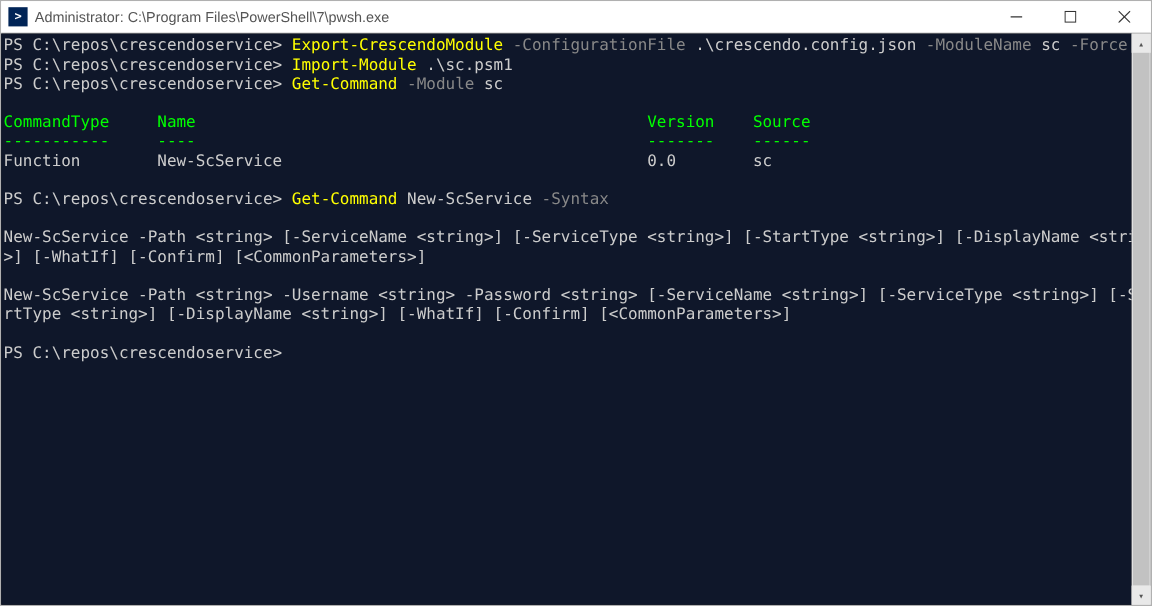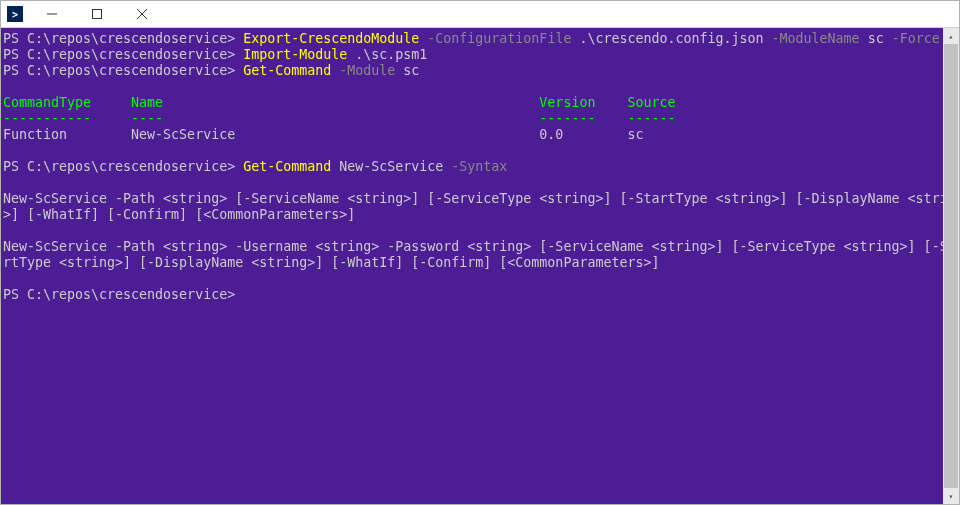--- a/index.html
+++ b/index.html
@@ -75,21 +75,21 @@
       stroke-width: 1;
     }
     .terminal-wrap {
       flex: 1;
       position: relative;
       background: #000000;
     }
     .terminal {
       width: calc(100% - 16px);
       height: 100%;
-      background: #4c1d95;
+      background: #0f172a;
       color: #cccccc;
       font-size: 13.3px;
       line-height: 16px;
       padding: 3px 0 0 2px;
       white-space: pre;
       overflow: hidden;
       font-family: Consolas, monospace;
     }
     .scrollbar {
       position: absolute;
@@ -125,20 +125,21 @@
     .yellow { color: #ffff00; }
     .gray { color: #888888; }
     .white { color: #cccccc; }
   </style>
 </head>
 <body>
 
 <div class="window">
   <div class="titlebar">
     <div class="titlebar-icon"></div>
+    <div class="titlebar-text">Administrator: C:\Program Files\PowerShell\7\pwsh.exe</div>
     <div class="window-controls">
       <div class="win-btn">
         <svg class="win-svg" viewBox="0 0 10 10">
             <line x1="0" y1="5" x2="10" y2="5"></line>
           </svg>
       </div>
       <div class="win-btn">
         <svg class="win-svg" viewBox="0 0 10 10">
             <rect x="0.5" y="0.5" width="9" height="9"></rect>
           </svg>

